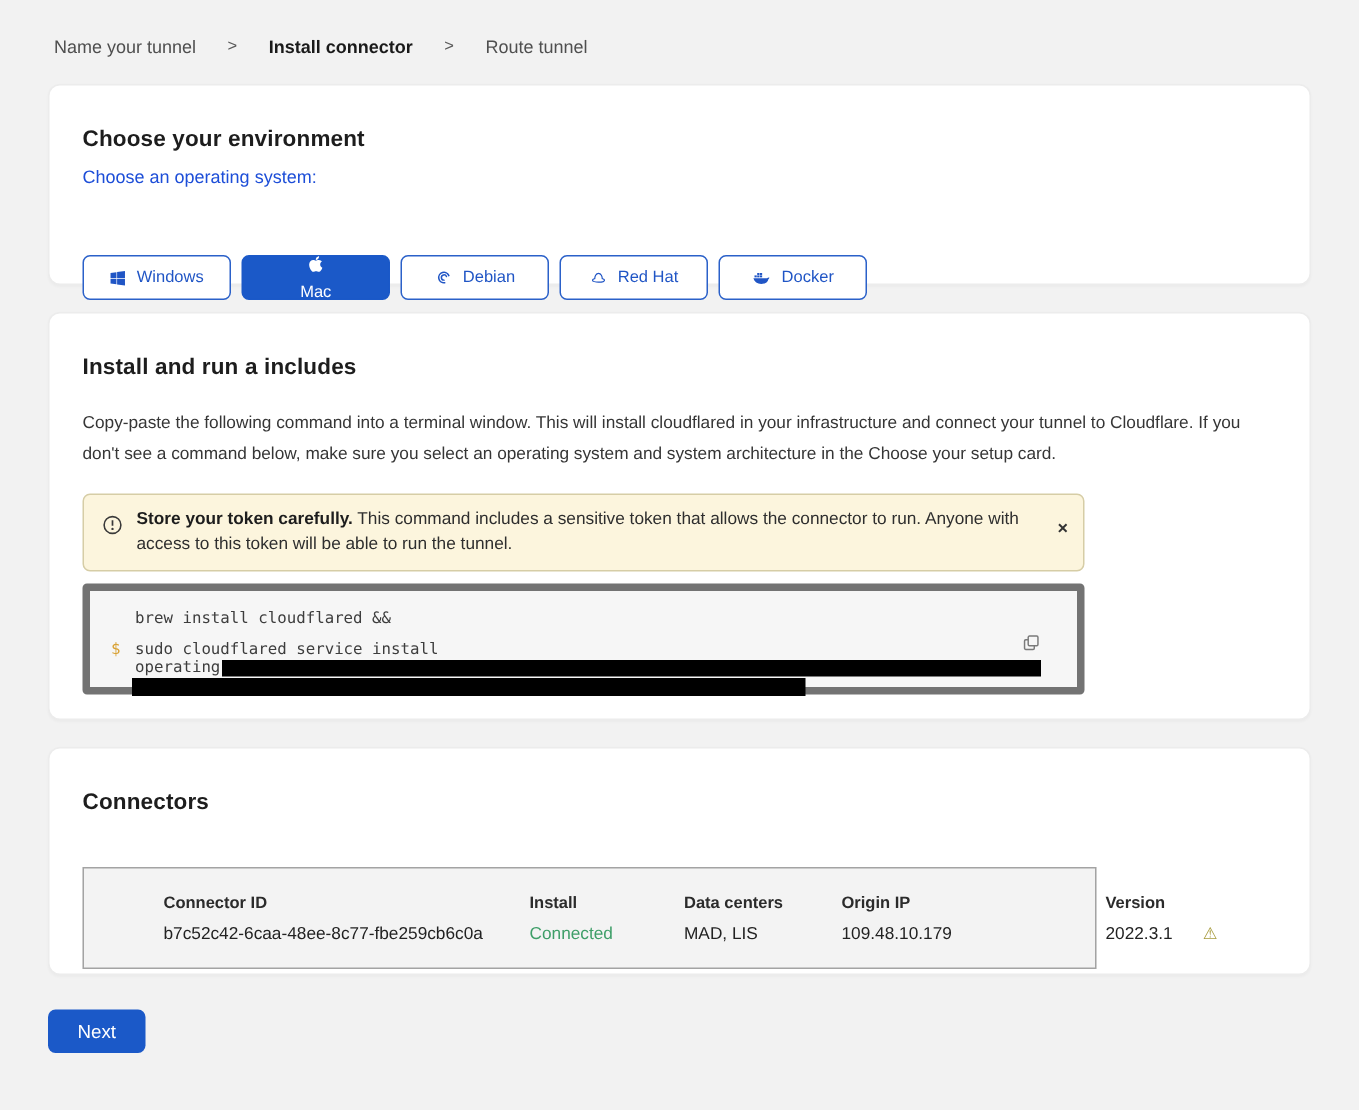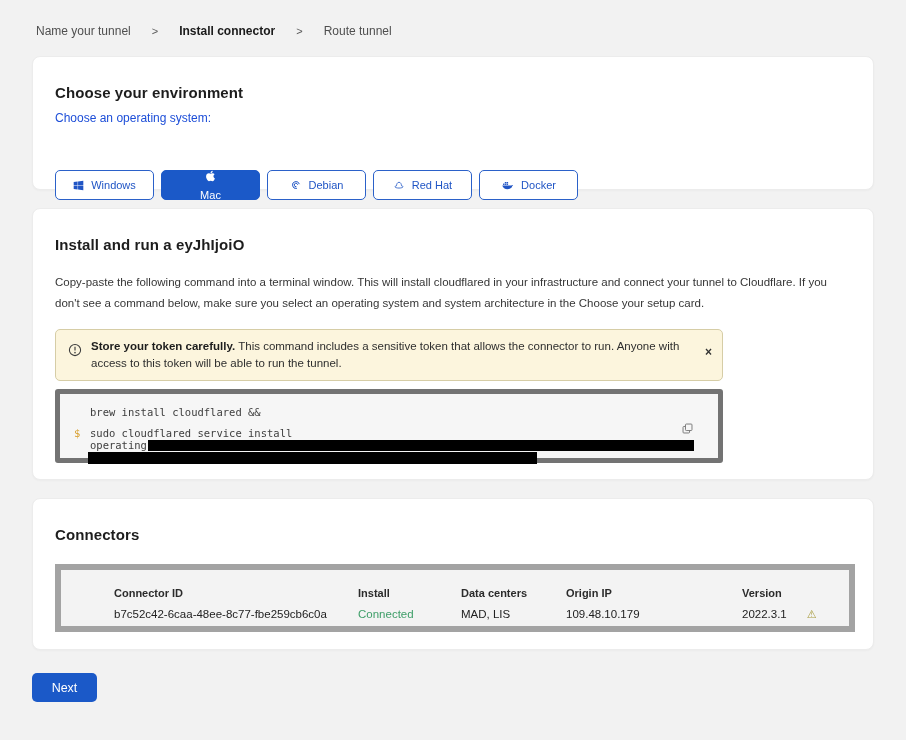--- a/index.html
+++ b/index.html
@@ -100,24 +100,24 @@
   .redact-bar { background: #000; height: 11px; display: inline-block; }
   .redact-bar.bar1 { width: 546px; margin-left: 1px; }
   .redact-bar.bar2 { width: 449px; height: 12px; margin-left: -2px; }
   .copy-btn {
     position: absolute; top: 28px; right: 24px;
     background: none; border: none; cursor: pointer; padding: 0;
   }
 
   
   .connector-table {
-    margin-top: 21px;
-    width: 800px; height: 68px;
+    margin-top: 35px;
+    width: 676px; height: 68px;
     background: #f3f3f3;
-    border: 6px solid #a3a3a3;
+    border: 1px solid #a3a3a3;
     padding: 17px 24px 0 53px;
   }
   .tbl-row {
     display: grid;
     grid-template-columns: 244px 103px 105px 176px 1fr;
   }
   .tbl-row.head { font-size: 11px; font-weight: 700; color: #2b2b2b; }
   .tbl-row.data { margin-top: 9px; font-size: 11.5px; color: #222; }
   .status-connected { color: #3e9e68; }
   .version-cell { display: flex; align-items: center; gap: 20px; }
@@ -202,21 +202,21 @@
             </svg>
         </span>
         <span>Docker</span>
       </button>
 
     </div>
   </section>
 
   
   <section class="card" style="height:272px;">
-    <h2 class="card-title">Install and run a eyJhIjoiO</h2>
+    <h2 class="card-title">Install and run a includes</h2>
     <p class="install-desc">Copy-paste the following command into a terminal window. This will install cloudflared in your infrastructure and connect your tunnel to Cloudflare. If you don't see a command below, make sure you select an operating system and system architecture in the Choose your setup card.</p>
 
     <div class="warning-banner">
       <span class="warning-icon-wrap">
         <svg viewBox="0 0 16 16" width="14" height="14" fill="none">
             <circle cx="8" cy="8" r="6.4" stroke="#3a3a3a" stroke-width="1.2"></circle>
             <line x1="8" y1="4.4" x2="8" y2="8.6" stroke="#3a3a3a" stroke-width="1.3"></line>
             <circle cx="8" cy="11" r="0.9" fill="#3a3a3a"></circle>
           </svg>
       </span>

